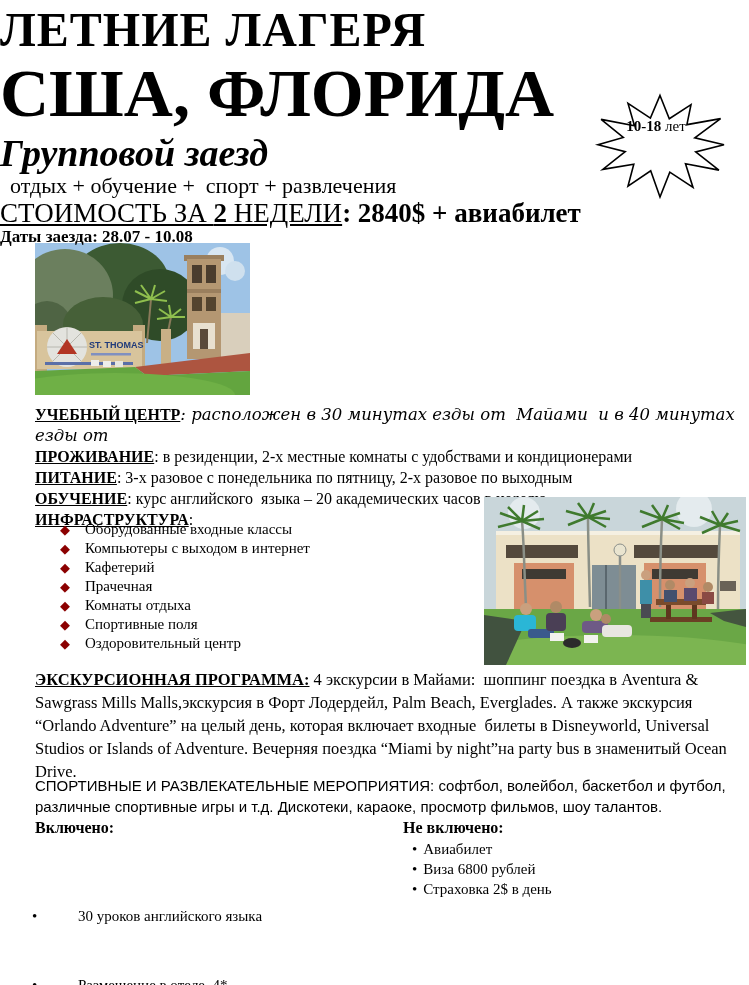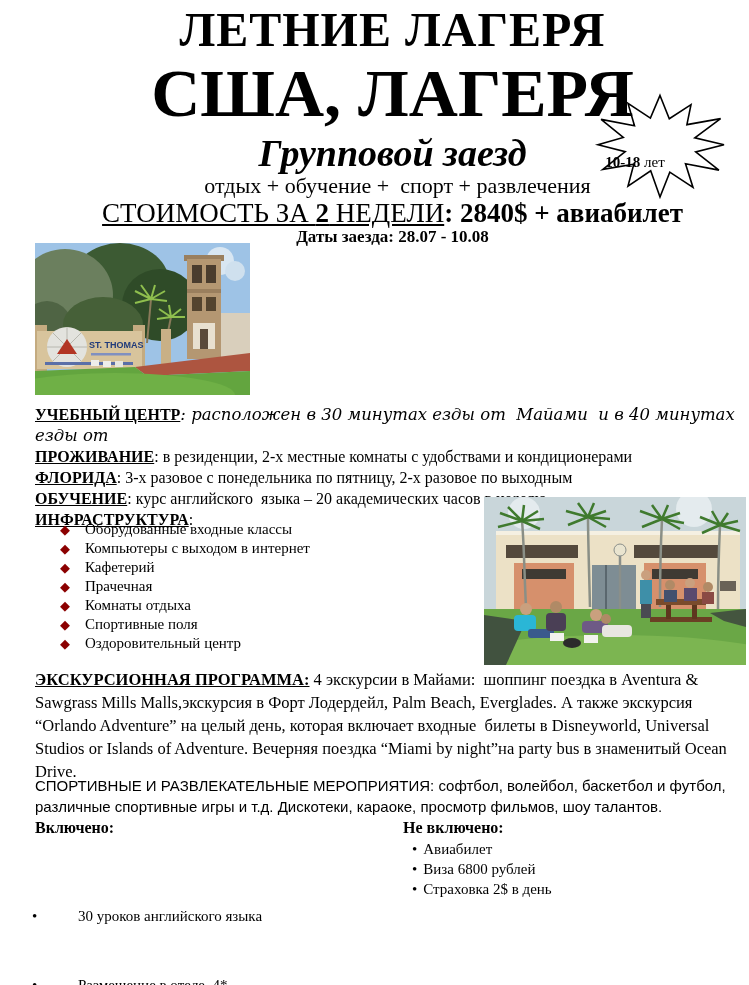--- a/index.html
+++ b/index.html
@@ -1,31 +1,31 @@
 <!DOCTYPE html>
 <html><head>
 <meta charset="utf-8">
 <style>
   html,body{margin:0;padding:0;background:#fff;}
   .page{position:relative;width:749px;height:985px;background:#fff;color:#000;
         font-family:"Liberation Serif",serif;overflow:hidden;}
   
-  .hdr{position:relative;z-index:2;text-align:center;margin-left:36px;}
+  .hdr{position:relative;z-index:2;}
   .t1{font-size:48px;font-weight:bold;line-height:52px;margin-top:4px;letter-spacing:1px;}
   .t2{font-size:68px;font-weight:bold;line-height:70px;margin-top:2px;}
   .t3{font-size:38px;font-weight:bold;line-height:42px;margin-top:4px;font-style:italic;}
   .t4{font-size:22px;line-height:24px;white-space:pre-wrap;padding-left:10px;}
   .t5{font-size:27px;line-height:29px;margin-top:1px;}
   .t5 .u{text-decoration:underline;}
   .t6{font-size:17px;font-weight:bold;line-height:17px;}
   
   .star{position:absolute;left:578px;top:88px;width:165px;height:112px;z-index:1;}
   .star svg{display:block;width:165px;height:112px;}
-  .star-text{position:absolute;left:2px;top:30px;width:110px;text-align:center;
-             font-size:15px;line-height:16px;margin-top:36px;}
+  .star-text{position:absolute;left:23px;top:30px;width:110px;text-align:center;
+             font-size:15px;line-height:16px;}
   
   .photo1{position:absolute;left:35px;top:243px;width:215px;height:152px;}
   .photo2{position:absolute;left:484px;top:497px;width:262px;height:168px;}
   .photo1 svg,.photo2 svg{display:block;width:100%;height:100%;}
   
   .intro{position:absolute;left:268px;top:252px;width:478px;
          font-family:"DejaVu Serif",serif;font-style:italic;font-size:18px;line-height:26px;}
   .intro p{margin:0 0 14px 0;}
   
   .facts{position:absolute;left:35px;top:404px;width:712px;font-size:16px;line-height:21px;}
@@ -61,21 +61,21 @@
 
   <div class="star">
     <svg viewBox="0 0 165 150" preserveAspectRatio="none">
       <polygon points="82,10 91.3,41.2 113,22.3 108.9,49.1 142.6,41 116.8,66.7 146,76 117.7,85.6 140.9,110 107.5,101.5 115,133.2 91.8,112.7 82,146 72.7,110.8 50,131.4 55.8,102.2 24.8,109 47.2,85.3 20,76 45.3,66.2 23.1,42 56.5,50.5 50,20.6 72.4,40.3" fill="#ffffff" stroke="#000000" stroke-width="1.6" vector-effect="non-scaling-stroke"></polygon>
     </svg>
     <div class="star-text"><b>10-18</b><span> лет</span></div>
   </div>
 
   <div class="hdr">
     <div class="t1">ЛЕТНИЕ ЛАГЕРЯ</div>
-    <div class="t2">США, ЛАГЕРЯ</div>
+    <div class="t2">США, ФЛОРИДА</div>
     <div class="t3">Групповой заезд</div>
     <div class="t4">отдых + обучение +  спорт + развлечения</div>
     <div class="t5">
       <span class="u"><span>СТОИМОСТЬ ЗА </span><b>2</b><span> НЕДЕЛИ</span></span><b>: 2840$ + авиабилет</b>
     </div>
     <div class="t6">Даты заезда: 28.07 - 10.08</div>
   </div>
 
   <div class="photo1">
     <svg viewBox="0 0 215 152">
@@ -129,21 +129,21 @@
         <rect x="68" y="118" width="8" height="6" fill="#eeeeea"></rect>
         <rect x="80" y="118" width="8" height="6" fill="#e6e6e0"></rect>
       </g>
     </svg>
   </div>
 
 
   <div class="facts">
     <p><b class="lbl">УЧЕБНЫЙ ЦЕНТР</b><span class="it">: расположен в 30 минутах езды от  Майами  и в 40 минутах езды от</span><br></p>
     <p><b class="lbl">ПРОЖИВАНИЕ</b><span>: в резиденции, 2-х местные комнаты с удобствами и кондиционерами</span></p>
-    <p><b class="lbl">ФЛОРИДА</b><span>: 3-х разовое с понедельника по пятницу, 2-х разовое по выходным</span></p>
+    <p><b class="lbl">ПИТАНИЕ</b><span>: 3-х разовое с понедельника по пятницу, 2-х разовое по выходным</span></p>
     <p><b class="lbl">ОБУЧЕНИЕ</b><span>: курс английского  языка – 20 академических часов в неделю</span></p>
     <p><b class="lbl">ИНФРАСТРУКТУРА</b><span>:</span></p>
   </div>
 
   <ul class="infra">
 
       <li><span class="dia">◆</span><span>Оборудованные входные классы</span></li>
 
       <li><span class="dia">◆</span><span>Компьютеры с выходом в интернет</span></li>
 

